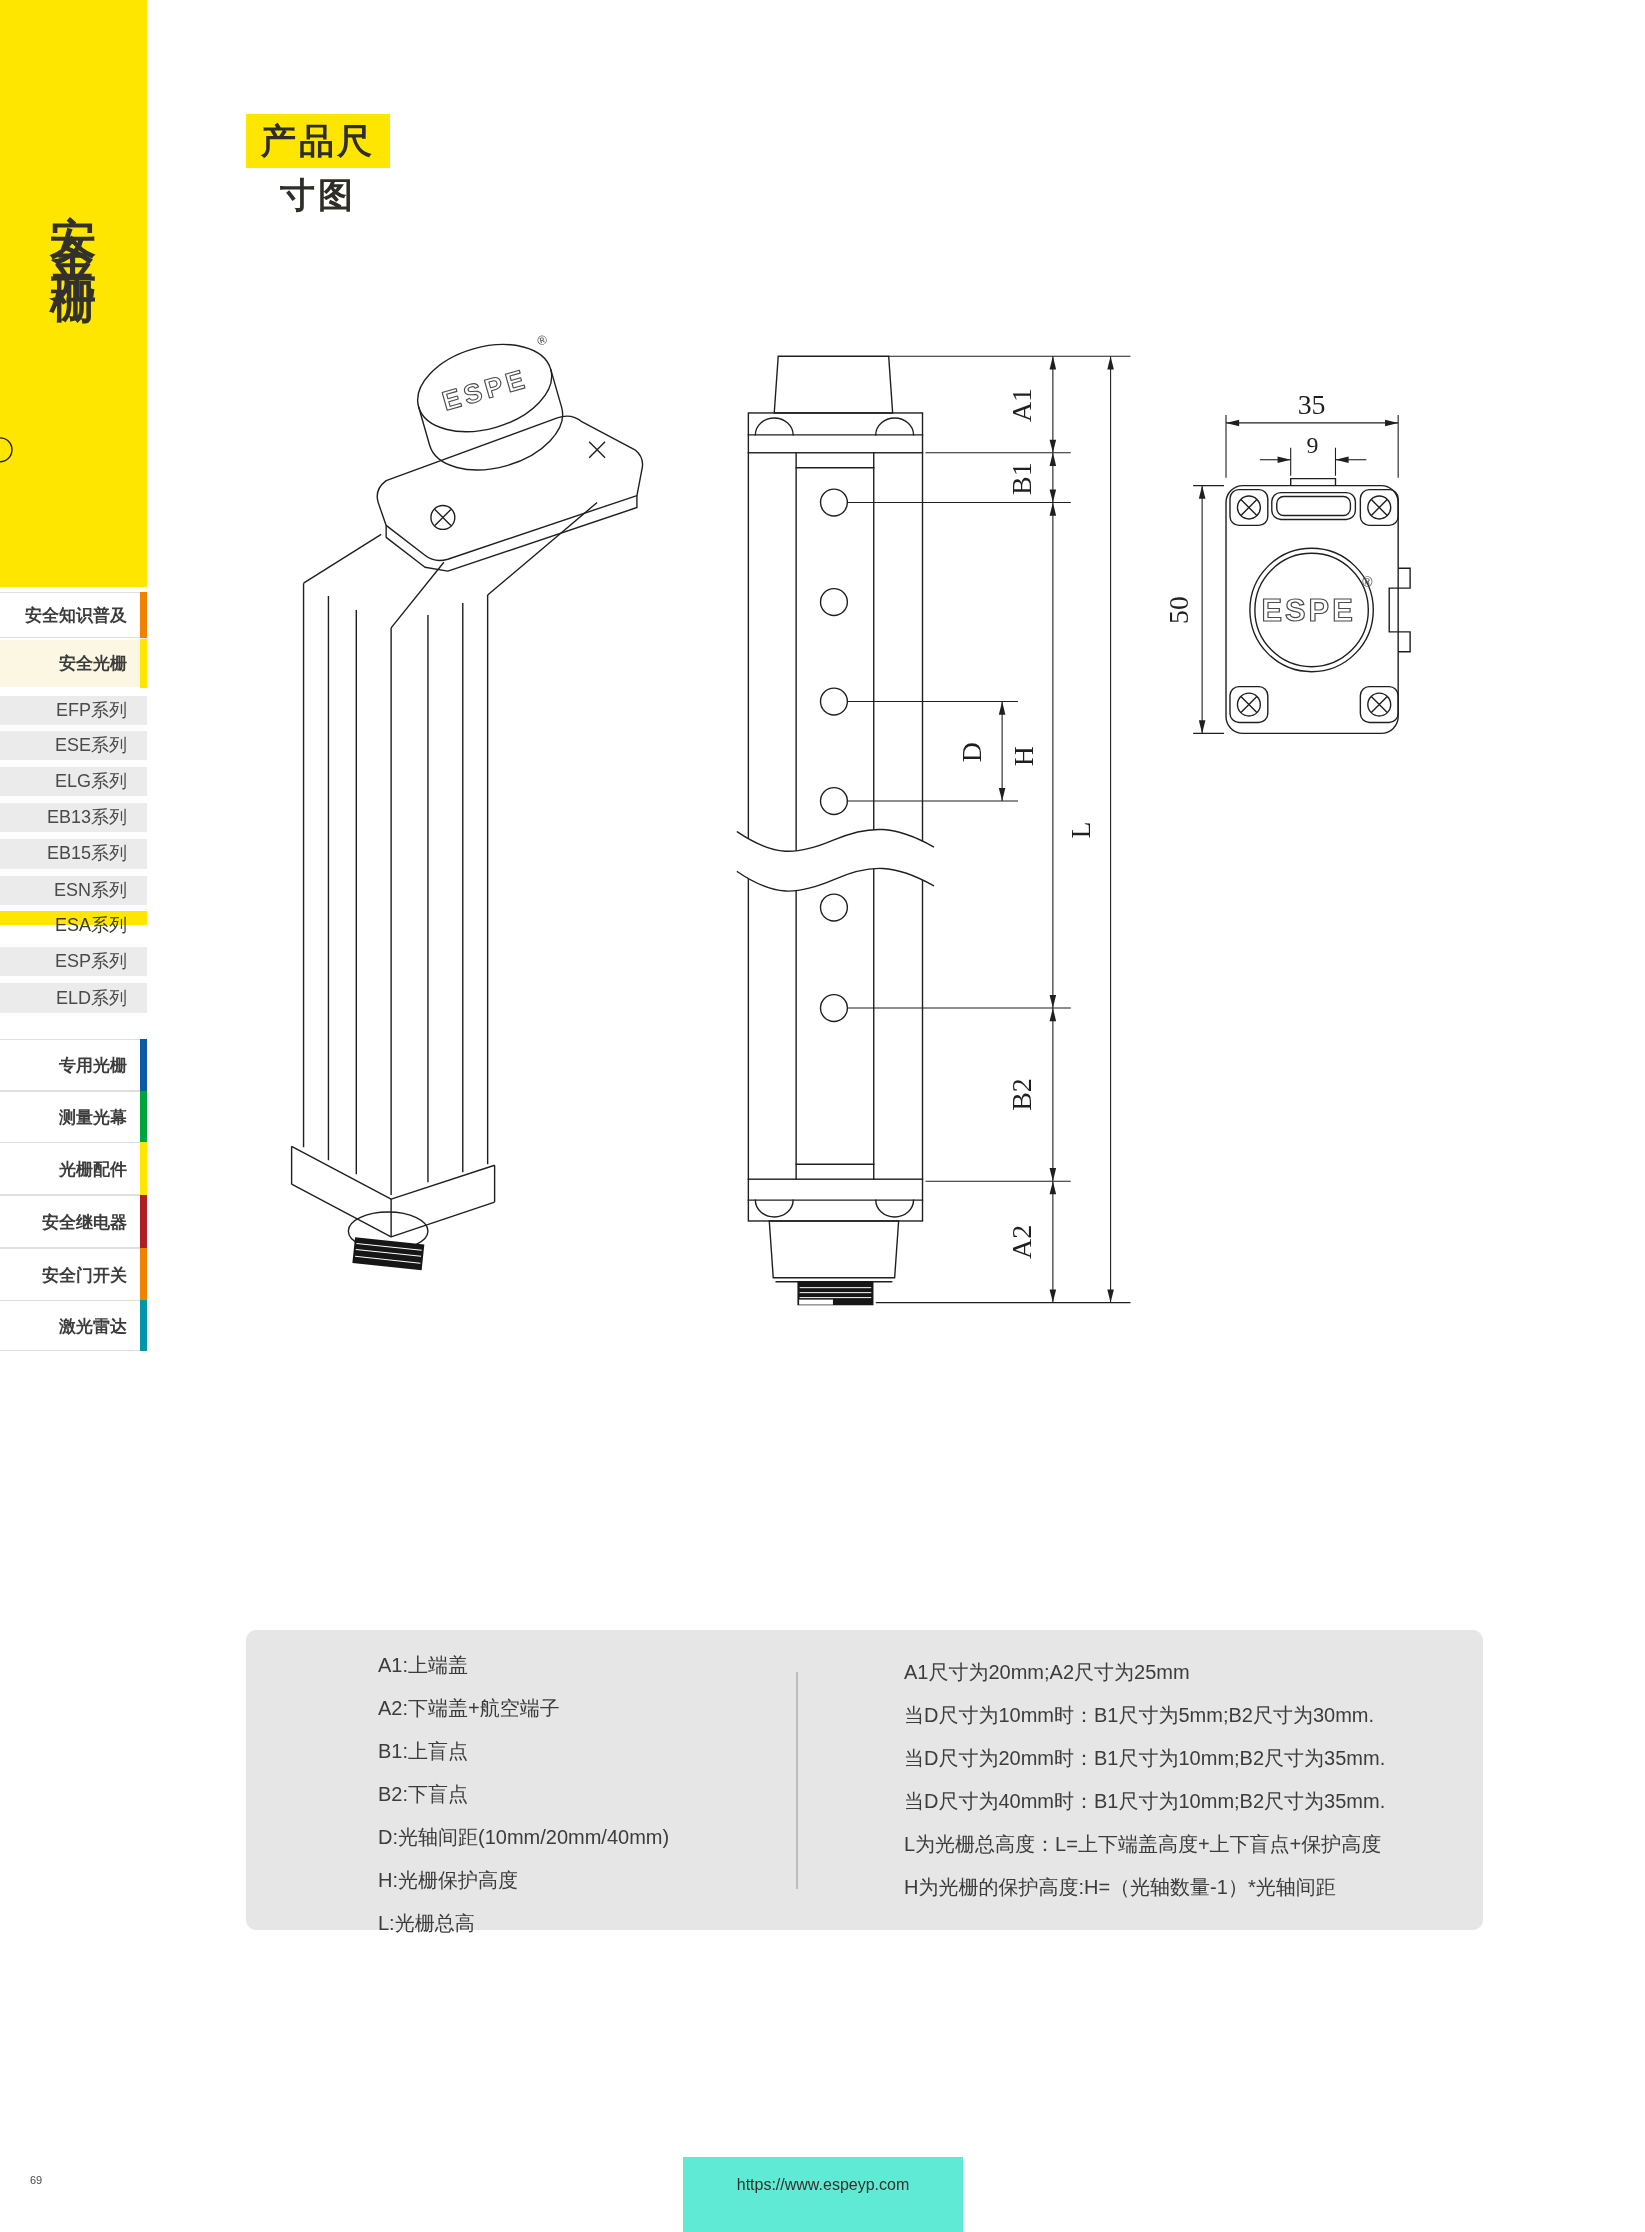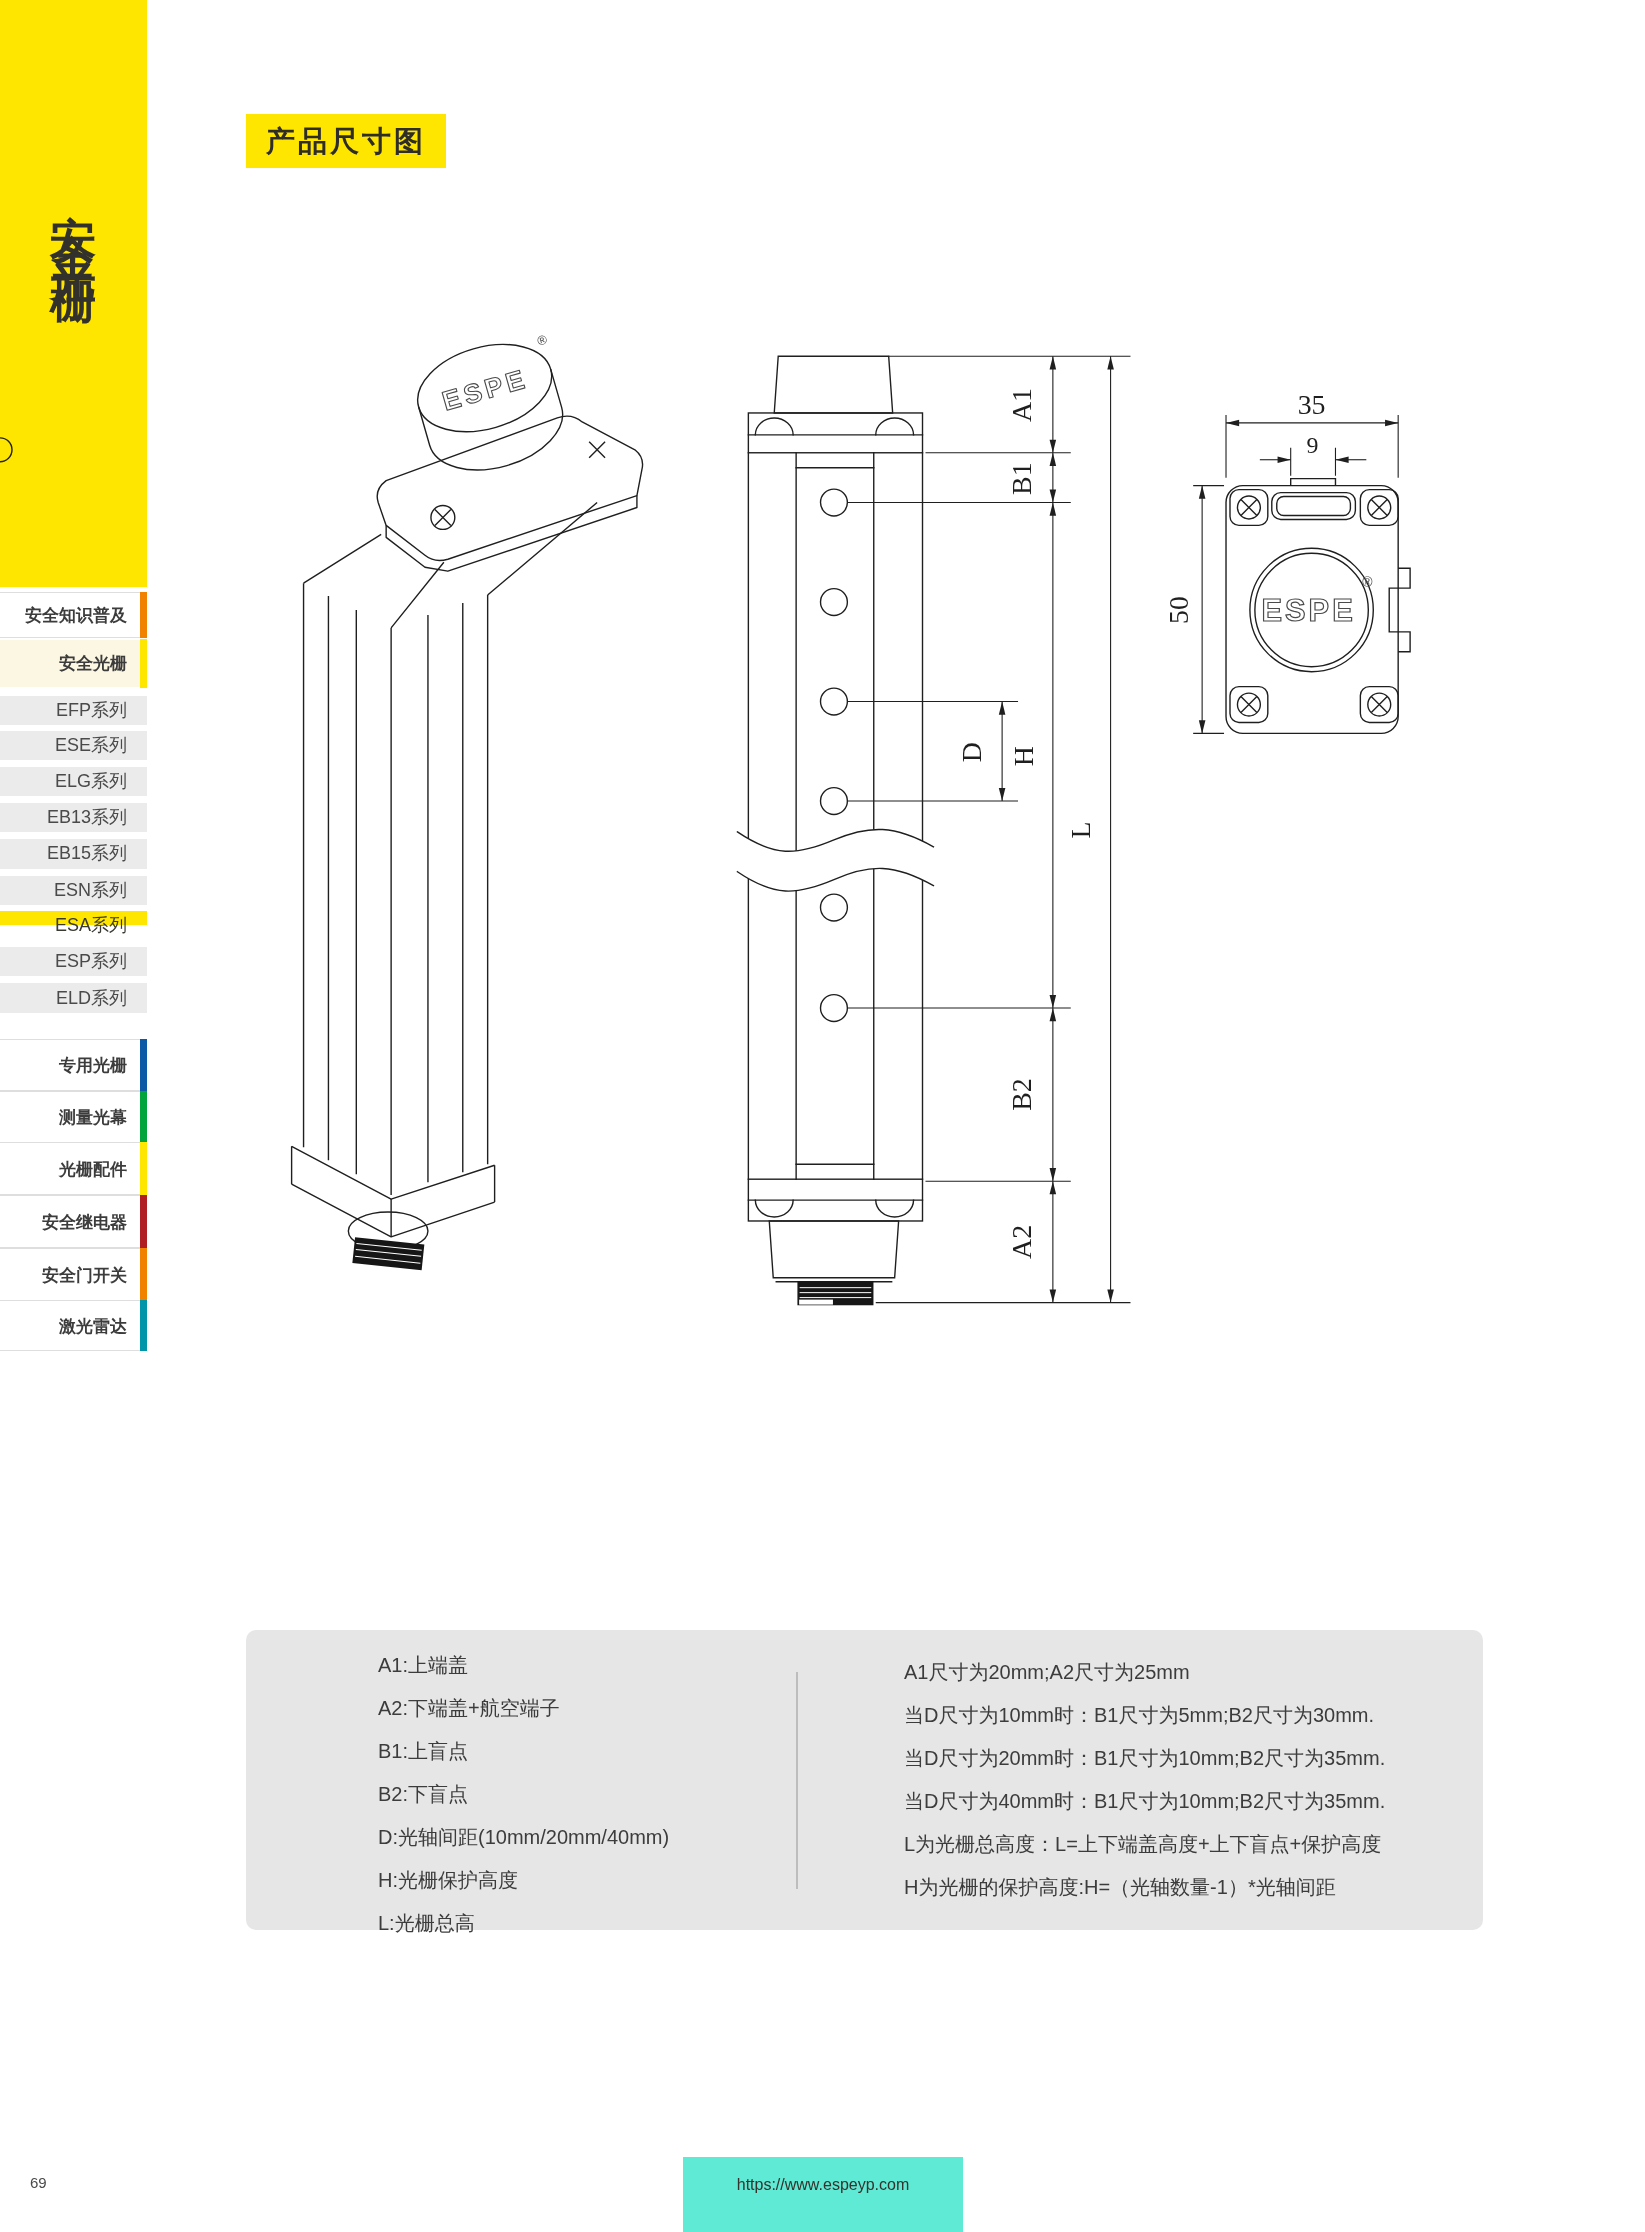--- a/index.html
+++ b/index.html
@@ -13,31 +13,31 @@
   .mi{position:absolute;left:0;width:147px;box-sizing:border-box;text-align:right;padding-right:20px;
       font-size:18px;color:#4A4A4A;cursor:pointer;}
   .mi span{display:inline-block;}
   .mi.nav{background:#ffffff;font-weight:bold;font-size:17px;color:#3C3C3C;
           border-top:1px solid #DEDEDE;border-bottom:1px solid #DEDEDE;}
   .mi.nav-cream{background:#FBF7E3;font-weight:bold;font-size:17px;color:#3C3C3C;}
   .mi.series{background:#EBEBEB;}
   .mi.active{background:#FFE600;color:#3A3A32;}
   .bar{position:absolute;right:0;top:-1px;width:7px;height:calc(100% + 2px);display:block;}
   
-  .title-badge{position:absolute;left:246px;top:114px;width:200px;height:54px;background:#FFE600;
-      color:#2E2D28;font-size:29px;font-weight:bold;letter-spacing:3px;text-align:center;line-height:54px;}
+  .title-badge{position:absolute;left:246px;top:114px;width:144px;height:54px;background:#FFE600;
+      color:#2E2D28;font-size:35px;font-weight:bold;letter-spacing:3px;text-align:center;line-height:54px;}
   
   .legend-box{position:absolute;left:246px;top:1630px;width:1237px;height:300px;background:#E6E6E6;
       border-radius:10px;color:#3C3C3C;}
   .legend-col{position:absolute;top:0;font-size:20px;line-height:43px;white-space:nowrap;margin-left:20px;}
   .legend-left{left:112px;top:14px;}
   .legend-right{left:638px;top:21px;line-height:43px;}
   .legend-divider{position:absolute;left:550px;top:42px;width:2px;height:217px;background:#BDBDBD;}
   
-  .page-num{position:absolute;left:30px;top:2174px;font-size:15px;color:#4A4A4A;}
+  .page-num{position:absolute;left:30px;top:2174px;font-size:11px;color:#4A4A4A;}
   .footer-box{position:absolute;left:683px;top:2157px;width:280px;height:76px;background:#5eead4;
       text-align:center;}
   .footer-box a{display:inline-block;margin-top:19px;font-size:16px;color:#33322C;text-decoration:none;}
   
   svg.art{position:absolute;left:0;top:0;pointer-events:none;}
   svg .dimtxt{font-family:"Liberation Serif",serif;font-size:28px;fill:#1F1F1F;}
   svg .dimtxt9{font-family:"Liberation Serif",serif;font-size:24px;fill:#1F1F1F;}
   svg .logo{font-family:"Liberation Sans",sans-serif;font-weight:bold;fill:#ffffff;stroke:#4b4b4b;}
 </style>
 </head>

